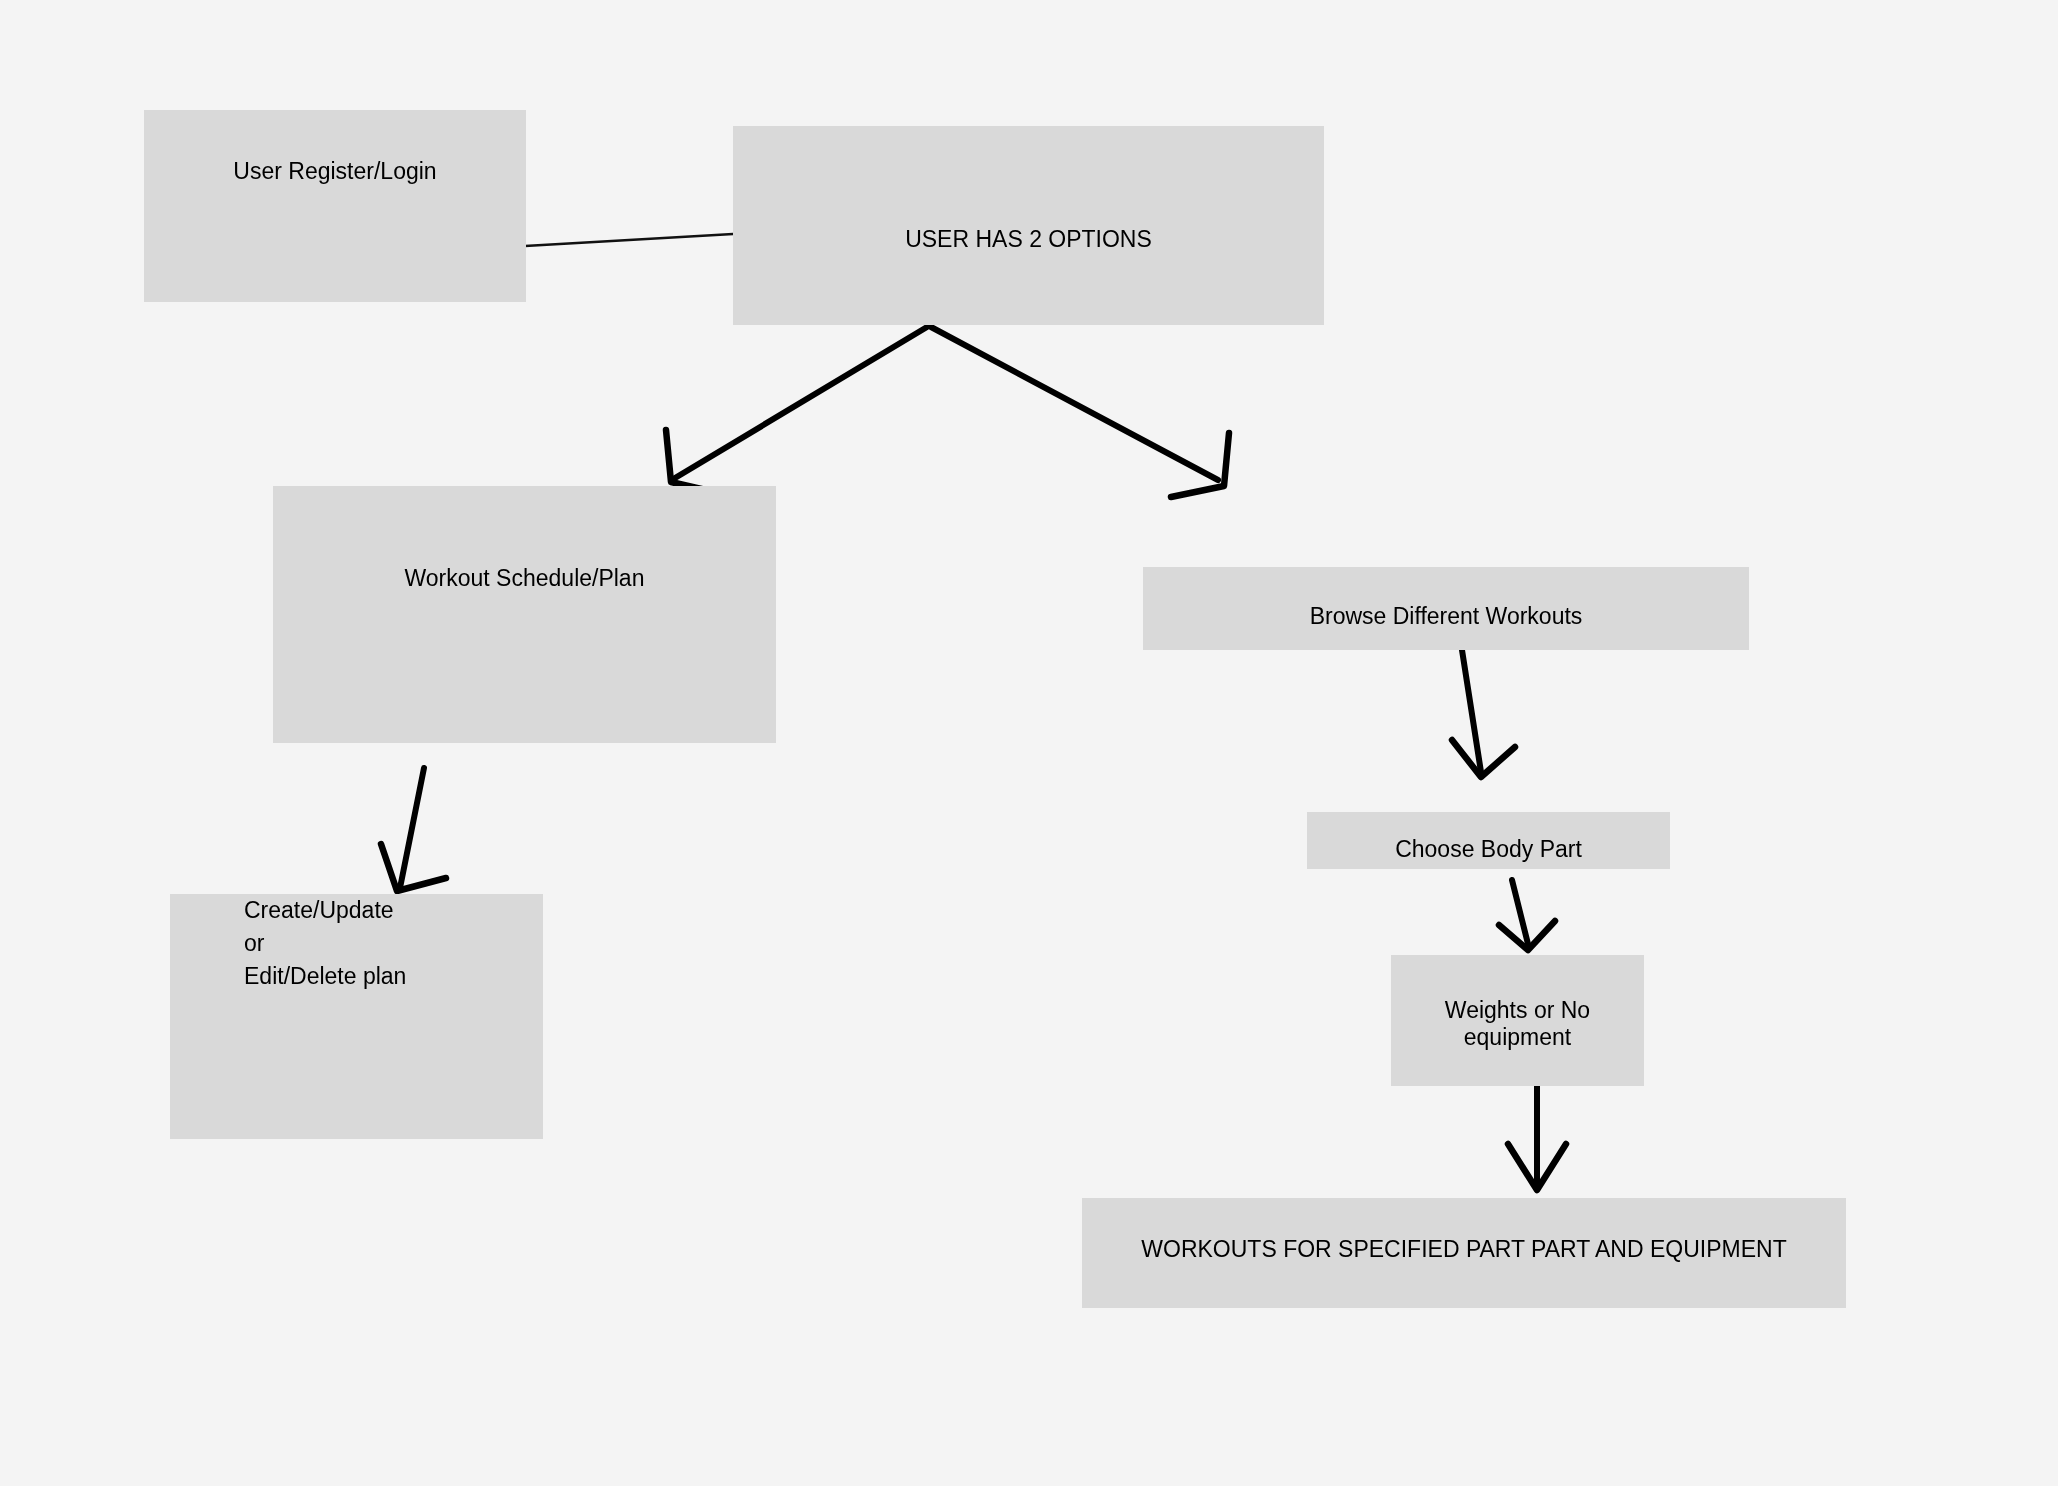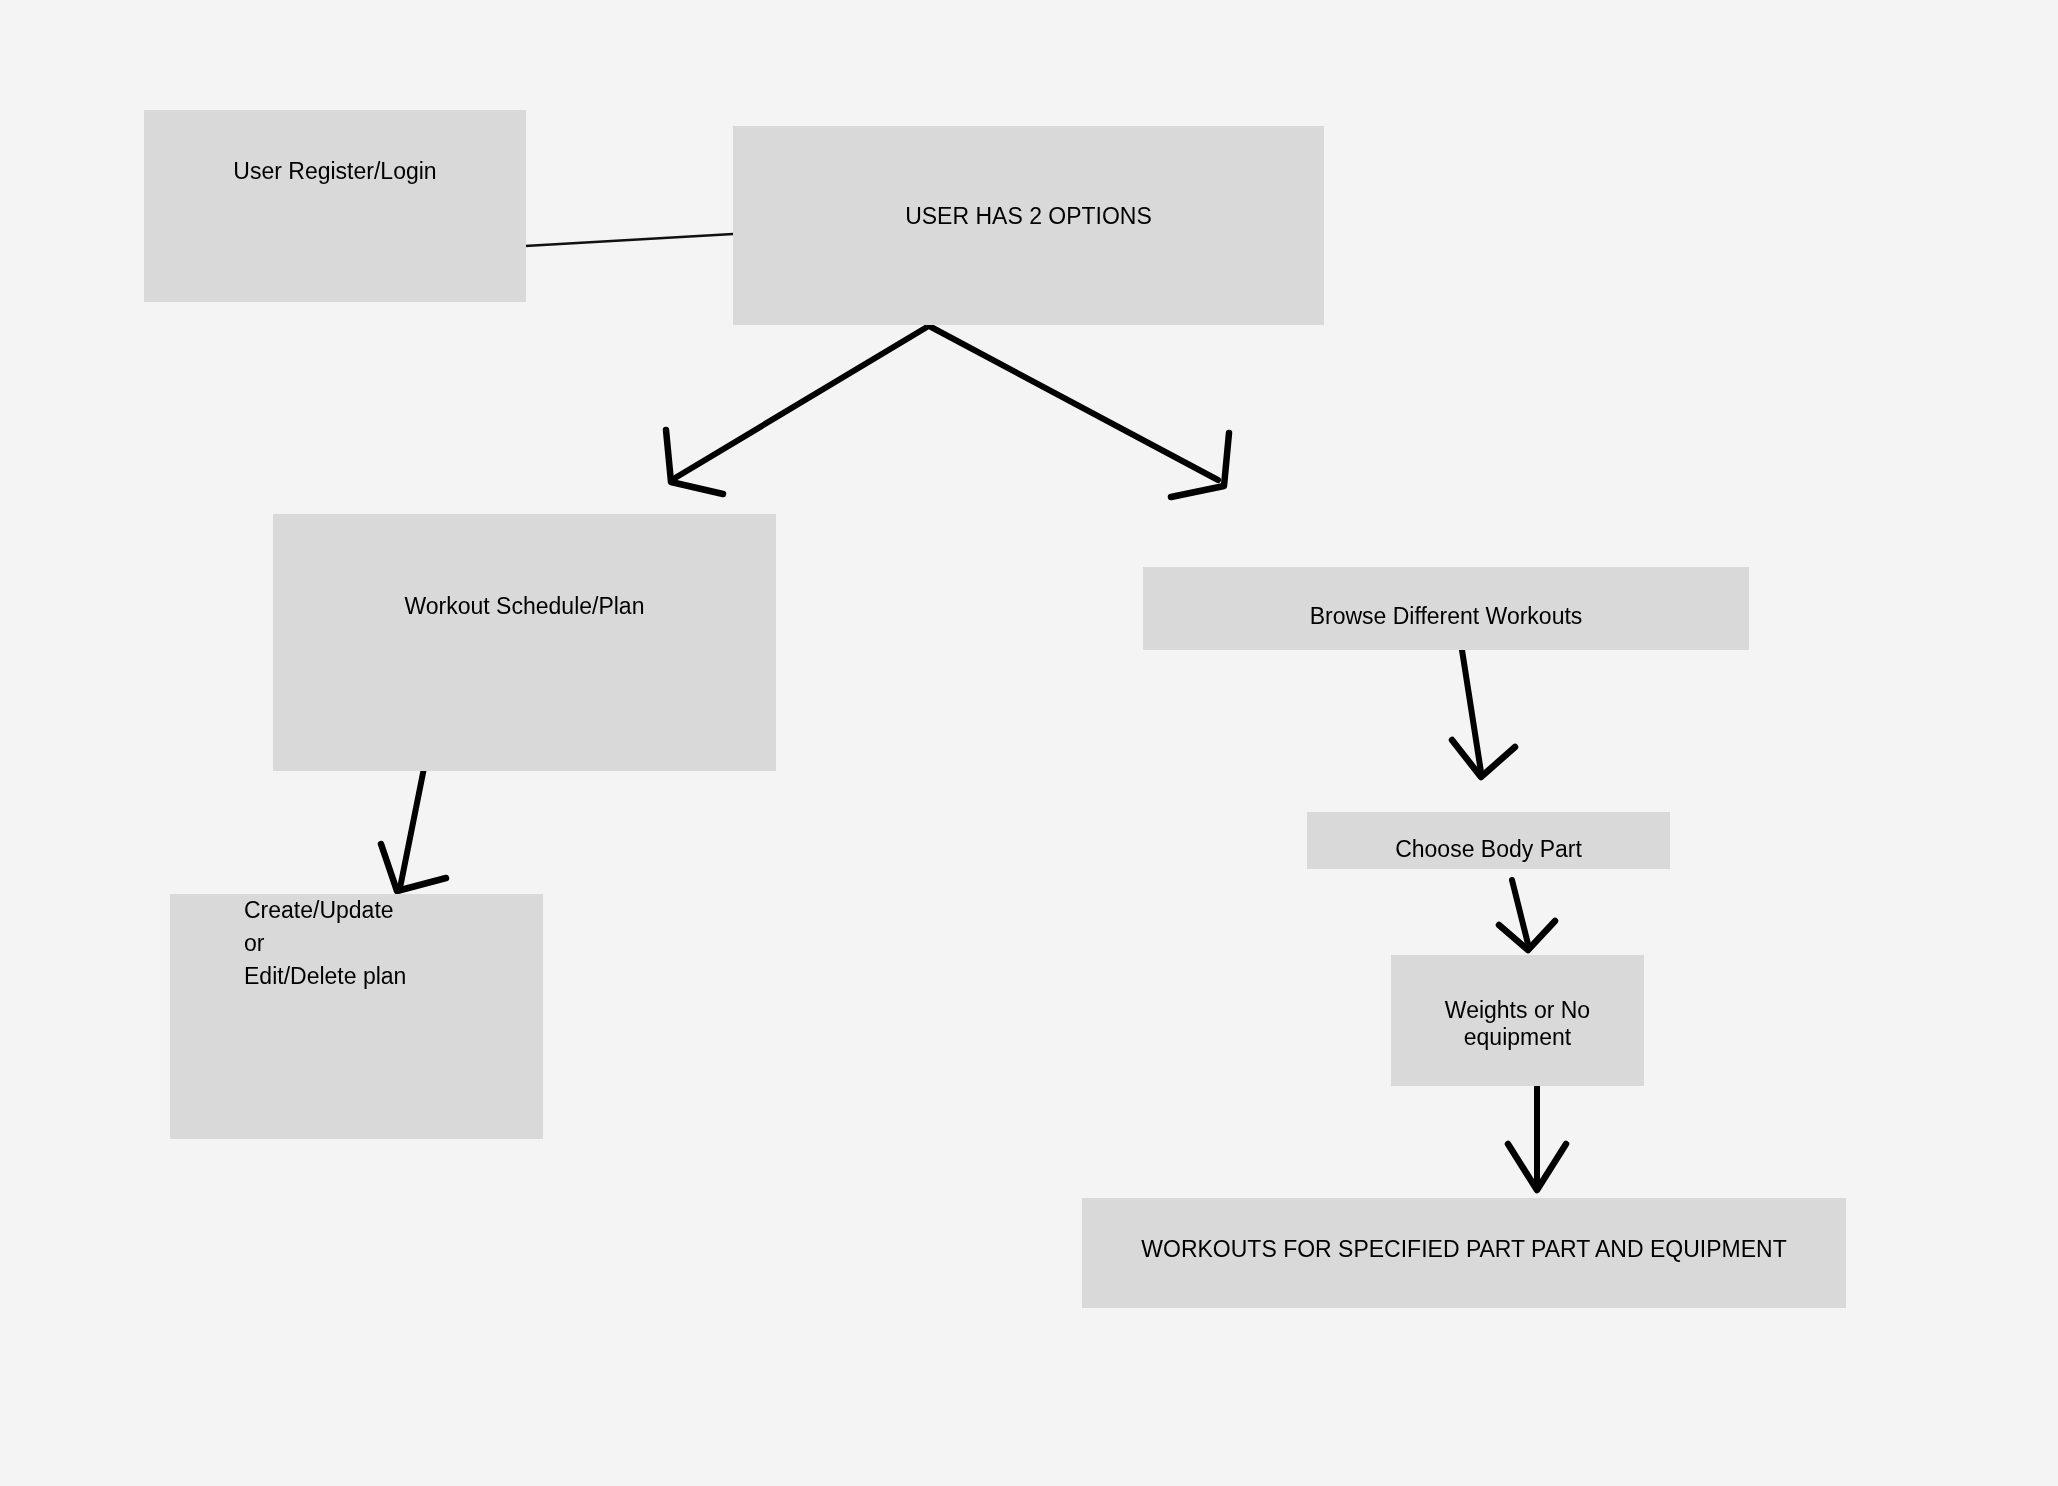--- a/index.html
+++ b/index.html
@@ -48,23 +48,23 @@
   .n-left {
     align-items: flex-start;
     justify-content: flex-start;
     text-align: left;
   }
 
   #node-user-register-login { left: 144px; top: 110px; width: 382px; height: 192px; font-size: 23px; }
   #node-user-register-login .label { padding-top: 48px; }
 
   #node-user-has-2-options { left: 733px; top: 126px; width: 591px; height: 199px; font-size: 23px; }
-  #node-user-has-2-options .label { padding-top: 77px; }
+  #node-user-has-2-options .label { padding-top: 100px; }
 
-  #node-workout-schedule-plan { left: 273px; top: 514px; width: 503px; height: 257px; font-size: 23px; }
+  #node-workout-schedule-plan { left: 273px; top: 486px; width: 503px; height: 257px; font-size: 23px; }
   #node-workout-schedule-plan .label { padding-top: 79px; }
 
   #node-create-update-edit-delete { left: 170px; top: 894px; width: 373px; height: 245px; font-size: 23px; }
   #node-create-update-edit-delete .label { padding-left: 74px; line-height: 1.43; }
 
   #node-browse-different-workouts { left: 1143px; top: 567px; width: 606px; height: 83px; font-size: 23px; }
   #node-browse-different-workouts .label { padding-top: 36px; }
 
   #node-choose-body-part { left: 1307px; top: 812px; width: 363px; height: 57px; font-size: 23px; }
   #node-choose-body-part .label { padding-top: 24px; }

